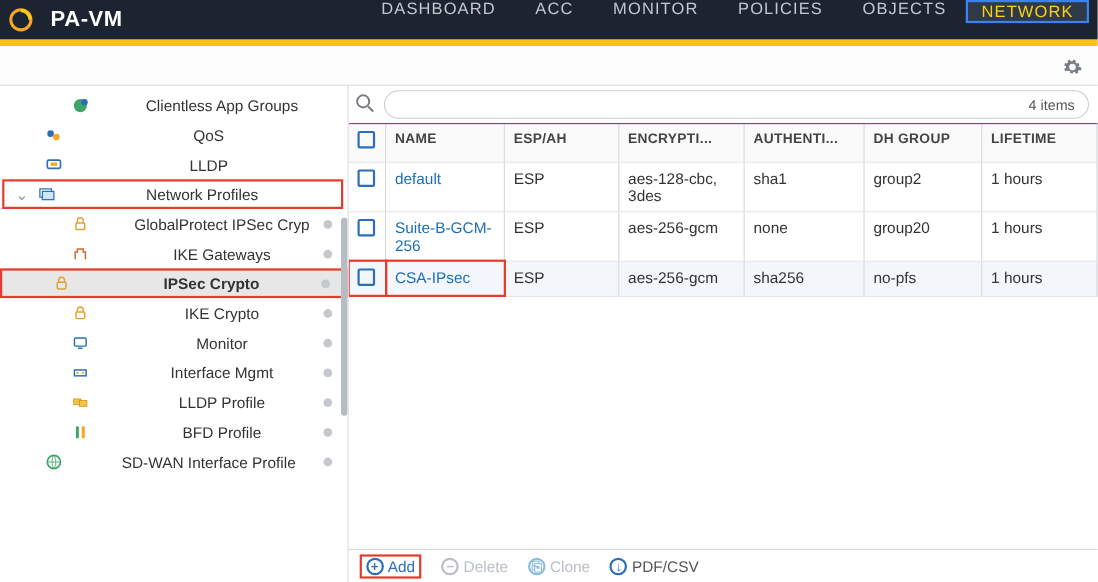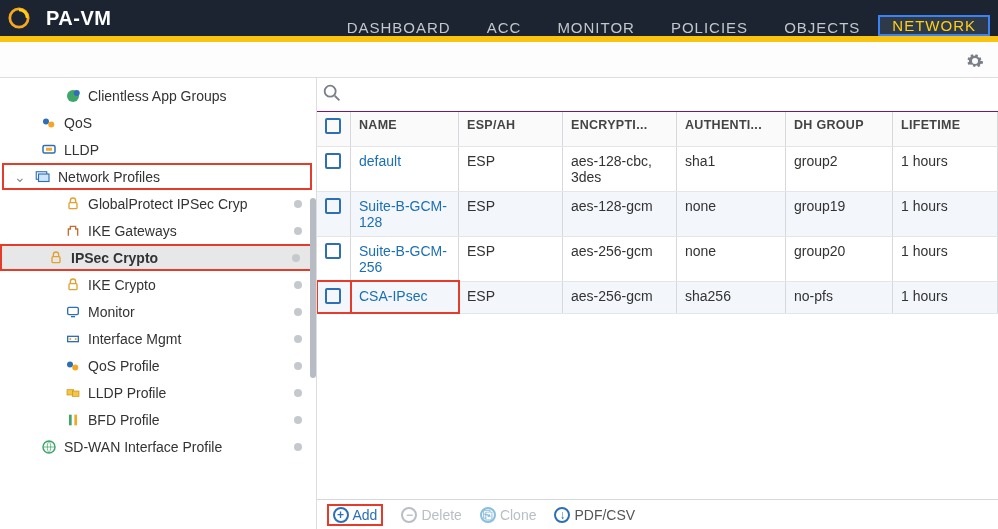--- a/index.html
+++ b/index.html
@@ -30,21 +30,21 @@
     letter-spacing: 0.5px;
   }
   .logo-icon {
     width: 22px; height: 22px;
   }
   .nav {
     display: flex;
     margin-left: auto;
     gap: 0;
     height: 100%;
-    align-items: flex-end;
+    align-items: flex-start;
   }
   .nav-item {
     color: #c3c7ce;
     font-size: 15px;
     letter-spacing: 1px;
     padding: 0 18px;
     display: flex;
     align-items: center;
     cursor: pointer;
   }
@@ -73,20 +73,21 @@
   .main {
     display: flex;
     height: calc(529px - 36px - 6px - 36px);
   }
   .sidebar {
     width: 324px;
     border-right: 1px solid #ddd;
     overflow: hidden;
     padding-top: 4px;
     position: relative;
+    text-align: center;
   }
   .side-item {
     display: flex;
     align-items: center;
     height: 27px;
     padding-left: 48px;
     color: #333;
     cursor: pointer;
     position: relative;
     gap: 6px;
@@ -324,30 +325,20 @@
               <rect x="4" y="8" width="16" height="8" fill="none" stroke="#2c6fb7" stroke-width="2"></rect>
               <circle cx="8" cy="12" r="1.5" fill="#e2a12e"></circle>
               <circle cx="16" cy="12" r="1.5" fill="#e2a12e"></circle>
             </svg>
           </span>
           <span class="lbl">Interface Mgmt</span>
           <span class="dot"></span>
         </div>
         <div class="side-item depth1">
           <span class="side-icon">
-            <svg width="18" height="18" viewBox="0 0 24 24">
-              <circle cx="8" cy="10" r="4" fill="#2c6fb7"></circle>
-              <circle cx="15" cy="14" r="4" fill="#f5a623"></circle>
-            </svg>
-          </span>
-          <span class="lbl">QoS Profile</span>
-          <span class="dot"></span>
-        </div>
-        <div class="side-item depth1">
-          <span class="side-icon">
             <svg width="16" height="16" viewBox="0 0 24 24">
               <rect x="3" y="7" width="10" height="8" fill="#f5c542" stroke="#c79018"></rect>
               <rect x="11" y="9" width="10" height="8" fill="#f5c542" stroke="#c79018"></rect>
             </svg>
           </span>
           <span class="lbl">LLDP Profile</span>
           <span class="dot"></span>
         </div>
         <div class="side-item depth1">
           <span class="side-icon">
@@ -374,20 +365,23 @@
   </div>
 
   <div class="content">
     <div class="searchrow">
       <span class="mag">
         <svg width="22" height="22" viewBox="0 0 24 24">
             <circle cx="10" cy="10" r="6" fill="none" stroke="#7a7f87" stroke-width="2"></circle>
             <line x1="15" y1="15" x2="20" y2="20" stroke="#7a7f87" stroke-width="2"></line>
           </svg>
       </span>
+      <div class="searchbox">
+        <span>4 items</span>
+      </div>
     </div>
 
     <div class="table-wrap">
       <table>
         <colgroup>
           <col style="width:34px">
             <col style="width:108px">
             <col style="width:104px">
             <col style="width:114px">
             <col style="width:109px">
@@ -411,30 +405,20 @@
             <tr>
               <td class="chkcell"><span class="chk"></span></td>
               <td><span class="link">default</span></td>
               <td>ESP</td>
               <td>aes-128-cbc, 3des</td>
               <td>sha1</td>
               <td>group2</td>
               <td>1 hours</td>
               <td></td>
             </tr>
-            <tr class="alt">
-              <td class="chkcell"><span class="chk"></span></td>
-              <td><span class="link">Suite-B-GCM-128</span></td>
-              <td>ESP</td>
-              <td>aes-128-gcm</td>
-              <td>none</td>
-              <td>group19</td>
-              <td>1 hours</td>
-              <td></td>
-            </tr>
             <tr>
               <td class="chkcell"><span class="chk"></span></td>
               <td><span class="link">Suite-B-GCM-256</span></td>
               <td>ESP</td>
               <td>aes-256-gcm</td>
               <td>none</td>
               <td>group20</td>
               <td>1 hours</td>
               <td></td>
             </tr>

